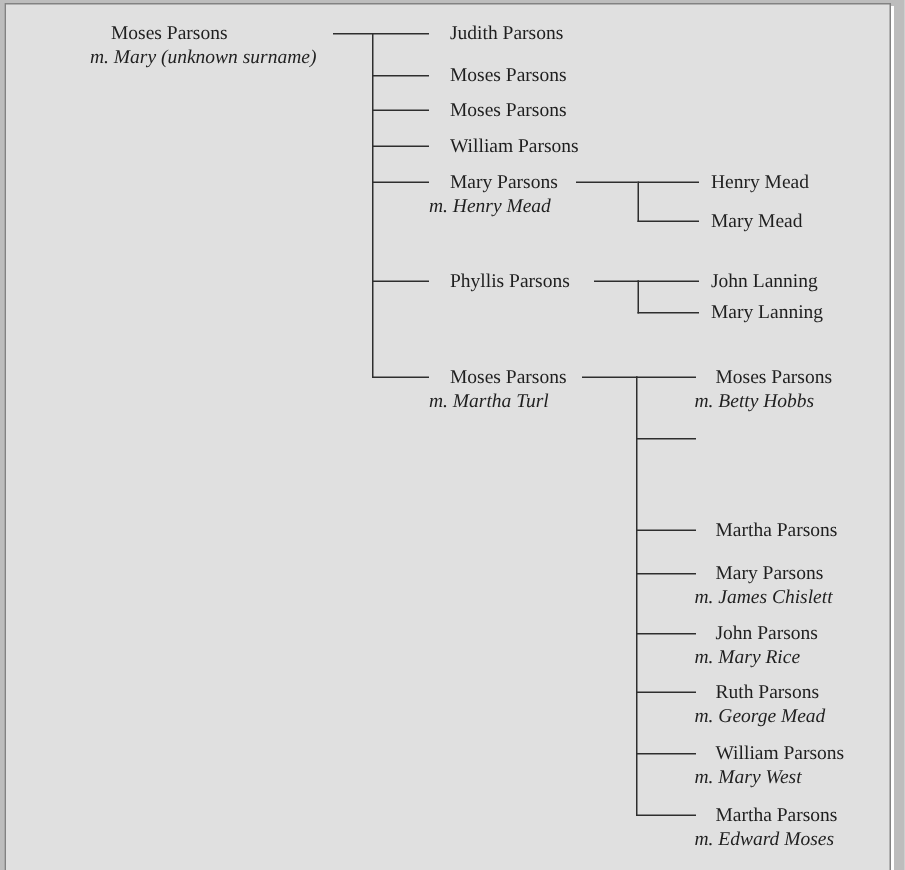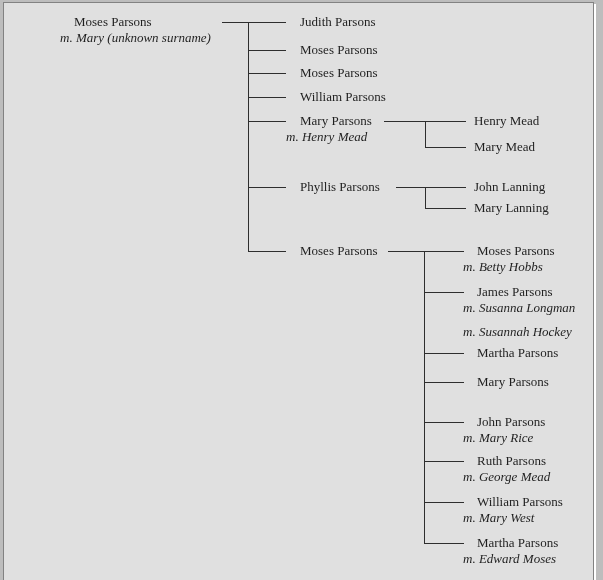--- a/index.html
+++ b/index.html
@@ -96,50 +96,47 @@
   </div>
   <div class="node" style="left:250px; top:113px;">
     <span class="name">Mary Parsons</span>
     <span class="marriage">m. Henry Mead</span>
   </div>
   <div class="node" style="left:250px; top:179px;">
     <span class="name">Phyllis Parsons</span>
   </div>
   <div class="node" style="left:250px; top:243px;">
     <span class="name">Moses Parsons</span>
+    <span class="marriage">m. Martha Turl</span>
   </div>
 
   <div class="node" style="left:424px; top:113px;">
     <span class="name">Henry Mead</span>
   </div>
   <div class="node" style="left:424px; top:139px;">
     <span class="name">Mary Mead</span>
   </div>
 
   <div class="node" style="left:424px; top:179px;">
     <span class="name">John Lanning</span>
   </div>
   <div class="node" style="left:424px; top:200px;text-align:center;">
     <span class="name">Mary Lanning</span>
   </div>
 
   <div class="node" style="left:427px; top:243px;">
     <span class="name">Moses Parsons</span>
     <span class="marriage">m. Betty Hobbs</span>
   </div>
-  <div class="node" style="left:427px; top:284px;">
-    <span class="name">James Parsons</span>
-    <span class="marriage">m. Susanna Longman</span>
-    <span class="marriage second">m. Susannah Hockey</span>
-  </div>
   <div class="node" style="left:427px; top:345px;">
     <span class="name">Martha Parsons</span>
   </div>
   <div class="node" style="left:427px; top:374px;">
     <span class="name">Mary Parsons</span>
+    <span class="marriage">m. James Chislett</span>
   </div>
   <div class="node" style="left:427px; top:453px;">
     <span class="name">Ruth Parsons</span>
     <span class="marriage">m. George Mead</span>
   </div>
   <div class="node" style="left:427px; top:414px;">
     <span class="name">John Parsons</span>
     <span class="marriage">m. Mary Rice</span>
   </div>
   <div class="node" style="left:427px; top:494px;">

